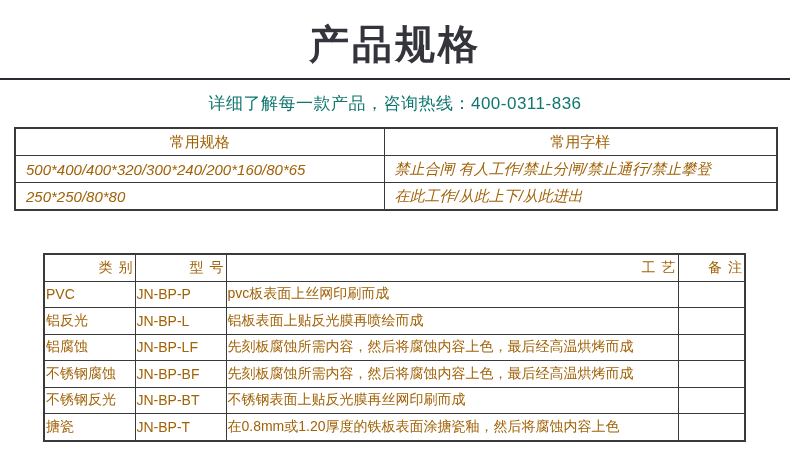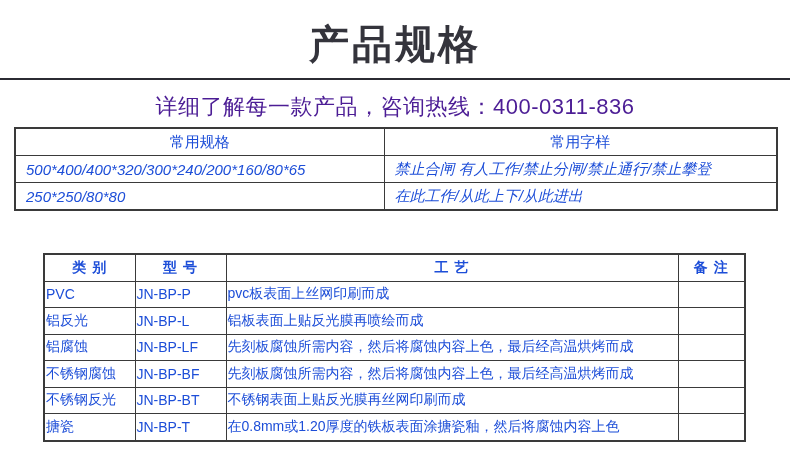--- a/index.html
+++ b/index.html
@@ -29,28 +29,28 @@
   .title-divider {
     width: 100%;
     height: 2px;
     background: #2b2b33;
     margin-top: 2px;
   }
   .subtitle {
     margin: 0;
     padding: 12px 0 0 0;
     text-align: center;
-    font-size: 22px;
-    color: #4c1d95;
+    font-size: 17px;
+    color: #0f766e;
     letter-spacing: 0.5px;
   }
   table {
     border-collapse: collapse;
     table-layout: fixed;
-    color: #1d4ed8;
+    color: #a16207;
   }
   .spec-table {
     position: absolute;
     left: 14px;
     top: 127px;
     width: 762px;
     border: 2px solid #3a3a3a;
     font-size: 15px;
   }
   .spec-table th, .spec-table td {
@@ -76,22 +76,22 @@
     border: 2px solid #3a3a3a;
     font-size: 14px;
   }
   .process-table th, .process-table td {
     border: 1px solid #3a3a3a;
     height: 23.5px;
     overflow: hidden;
     white-space: nowrap;
   }
   .process-table th {
-    font-weight: bold;
-    text-align: center;
+    font-weight: normal;
+    text-align: right;
     letter-spacing: 1px;
   }
   .process-table td {
     text-align: left;
   }
 </style>
 </head>
 <body>
 
 <div class="page">

